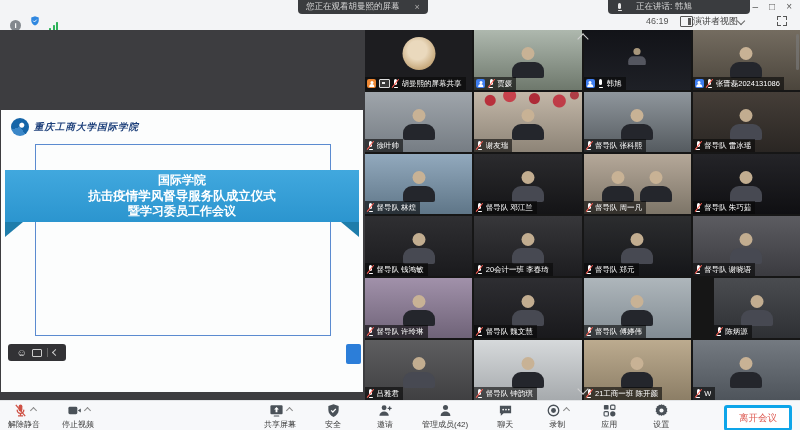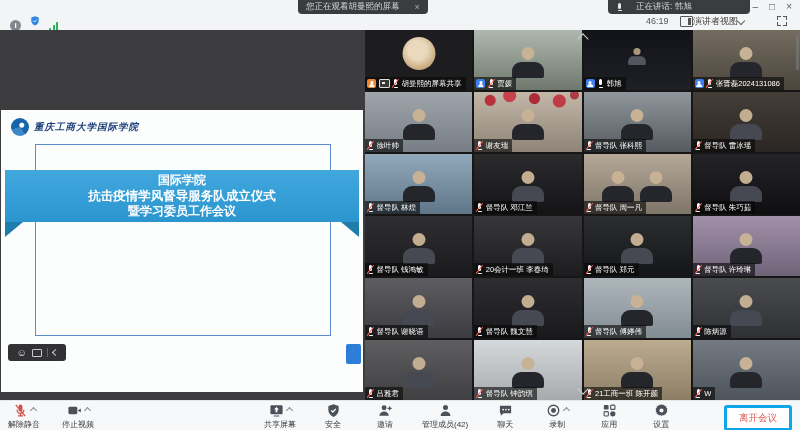--- a/index.html
+++ b/index.html
@@ -356,42 +356,42 @@
       <div class="tvideo">
           <div class="fig fig-light"></div>
         </div>
       <div class="tlabel">
           <span class="micw">
             <i class="micslash"></i>
           </span>
           <span class="tname">督导队 郑元</span>
         </div>
     </div>
+      <div class="tile" style="background: linear-gradient(rgb(92, 92, 97), rgb(59, 59, 64));">
+      <div class="tvideo">
+          <div class="fig fig-light"></div>
+        </div>
+      <div class="tlabel">
+          <span class="micw">
+            <i class="micslash"></i>
+          </span>
+          <span class="tname">督导队 谢晓语</span>
+        </div>
+    </div>
       <div class="tile" style="background: linear-gradient(rgb(161, 145, 170), rgb(111, 99, 120));">
       <div class="tvideo">
           <div class="fig fig-dark"></div>
         </div>
       <div class="tlabel">
           <span class="micw">
             <i class="micslash"></i>
           </span>
           <span class="tname">督导队 许玲琳</span>
         </div>
     </div>
-      <div class="tile" style="background: linear-gradient(rgb(92, 92, 97), rgb(59, 59, 64));">
-      <div class="tvideo">
-          <div class="fig fig-light"></div>
-        </div>
-      <div class="tlabel">
-          <span class="micw">
-            <i class="micslash"></i>
-          </span>
-          <span class="tname">督导队 谢晓语</span>
-        </div>
-    </div>
       <div class="tile" style="background: linear-gradient(rgb(46, 46, 50), rgb(25, 25, 28));">
       <div class="tvideo">
           <div class="fig fig-light"></div>
         </div>
       <div class="tlabel">
           <span class="micw">
             <i class="micslash"></i>
           </span>
           <span class="tname">督导队 魏文慧</span>
         </div>
@@ -400,21 +400,21 @@
       <div class="tvideo">
           <div class="fig fig-dark"></div>
         </div>
       <div class="tlabel">
           <span class="micw">
             <i class="micslash"></i>
           </span>
           <span class="tname">督导队 傅婷伟</span>
         </div>
     </div>
-      <div class="tile" style="background: linear-gradient(rgb(74, 76, 80), rgb(46, 48, 52));">
+      <div class="tile" style="background: linear-gradient(rgb(74, 76, 80), rgb(46, 48, 52)); margin-left: 21px;">
       <div class="tvideo">
           <div class="fig fig-light"></div>
         </div>
       <div class="tlabel">
           <span class="micw">
             <i class="micslash"></i>
           </span>
           <span class="tname">陈炳源</span>
         </div>
     </div>

